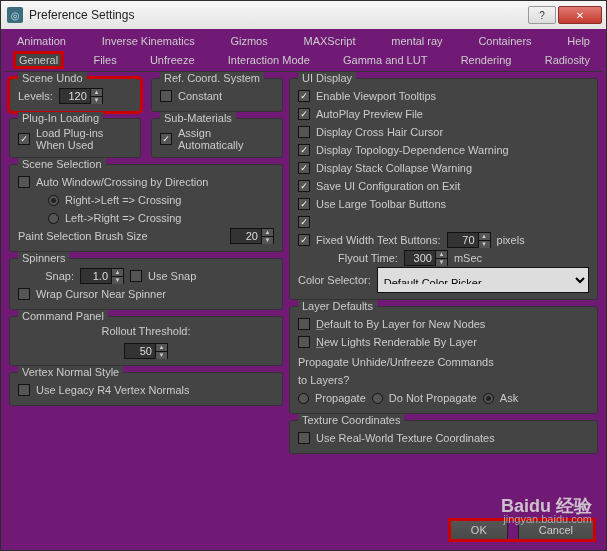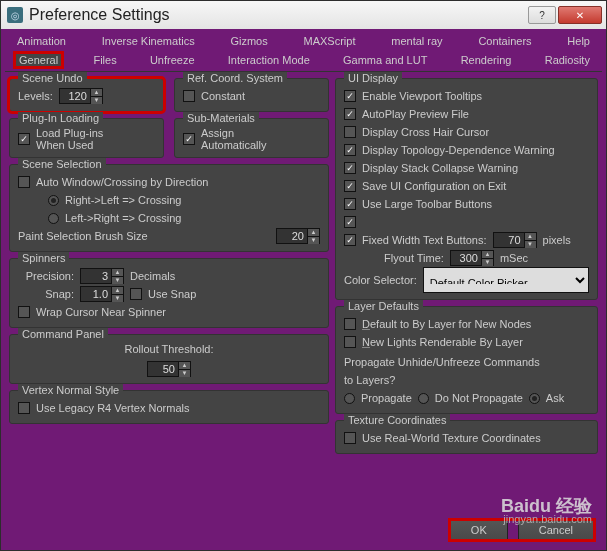--- a/index.html
+++ b/index.html
@@ -1,32 +1,32 @@
 <!DOCTYPE html>
 <html><head>
 <meta charset="utf-8">
 <style>
   * { box-sizing: border-box; margin: 0; padding: 0; font-family: "Segoe UI", Tahoma, sans-serif; -webkit-font-smoothing: none; }
   body { background: #444; width: 607px; height: 551px; overflow: hidden; font-size: 11px; color: #ccc; }
   .window { width: 607px; height: 551px; background: #e9e9e9; border: 1px solid #2d2d2d; }
   .titlebar { height: 28px; background: linear-gradient(#f7f7f7,#e4e4e4); display: flex; align-items: center; padding: 0 4px 0 6px; gap: 6px; color: #222; }
   .ticon { width: 16px; height: 16px; background: #3a6e7d; border-radius: 2px; color: #cde; display:flex; align-items:center; justify-content:center; font-size:10px; }
-  .title { font-size: 16px; flex: 1; }
+  .title { font-size: 12px; flex: 1; }
   .tbtns { display:flex; gap:2px; }
   .tbtn { width: 28px; height: 18px; border: 1px solid #999; background: linear-gradient(#f2f2f2,#ddd); display:flex; align-items:center; justify-content:center; font-size:10px; color:#333; border-radius:2px; }
   .tbtn.close { width: 44px; background: linear-gradient(#e07a72,#c43a2f); color:#fff; border-color:#863028; }
   .client { background: #701a75; height: calc(100% - 28px); padding: 2px 4px 6px; position: relative; }
   .tabs { display:flex; gap: 18px; padding: 3px 10px; justify-content: space-between; }
   .tabs2 { display:flex; gap: 10px; padding: 2px 10px 4px; justify-content: space-between; border-bottom: 1px solid #333; }
   .tab { color:#ccc; cursor:pointer; font-size:11px; padding:1px 2px; }
   .tab.active { background:#444; border:1px solid #666; border-bottom-color:#444; padding:0 3px; }
   .hl { outline: 3px solid #c00; outline-offset: -1px; }
   .cols { display:flex; gap: 6px; padding: 6px 4px 2px; }
   .col { display:flex; flex-direction:column; gap: 6px; }
-  .col.left { width: 320px; }
+  .col.left { width: 274px; }
   .col.right { flex: 1; }
   .group { border: 1px solid #333; border-radius: 3px; background:#444; padding: 8px 8px 6px; position:relative; }
   .group > .legend { position:absolute; top:-7px; left:8px; background:#444; padding:0 4px; color:#ccc; font-size:11px; }
   .row { display:flex; align-items:center; gap:6px; min-height:18px; }
   .cb { width:12px; height:12px; border:1px solid #111; background:#555; display:inline-flex; align-items:center; justify-content:center; font-size:9px; color:#fff; cursor:pointer;}
   .cb.checked::after { content:"✓"; line-height:9px; }
   .radio { width:11px; height:11px; border:1px solid #111; background:#555; border-radius:50%; display:inline-flex; align-items:center; justify-content:center; cursor:pointer;}
   .radio.sel::after { content:""; width:5px; height:5px; background:#222; border-radius:50%; }
   .spin { display:inline-flex; align-items:stretch; border:1px solid #111; height:16px; }
   .spin input { width:30px; padding:0 3px; background:#333; border:none; color:#ddd; font-size:11px; text-align:right; }
@@ -146,31 +146,20 @@
                   <span>▲</span>
                   <span>▼</span>
                 </span>
             </span>
           </div>
         </div>
 
         <div class="group">
           <span class="legend">Spinners</span>
           <div class="row">
-            <span style="width:56px;text-align:right">Precision:</span>
-            <span class="spin">
-              <input value="3" style="">
-                <span class="bt">
-                  <span>▲</span>
-                  <span>▼</span>
-                </span>
-            </span>
-            <span>Decimals</span>
-          </div>
-          <div class="row">
             <span style="width:56px;text-align:right">Snap:</span>
             <span class="spin">
               <input value="1.0" style="">
                 <span class="bt">
                   <span>▲</span>
                   <span>▼</span>
                 </span>
             </span>
             <span class="cb"></span>
             <span>Use Snap</span>

